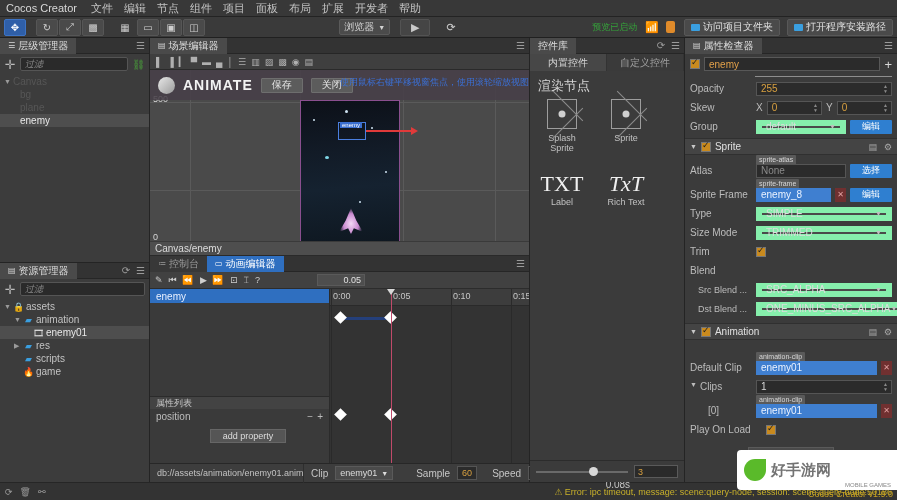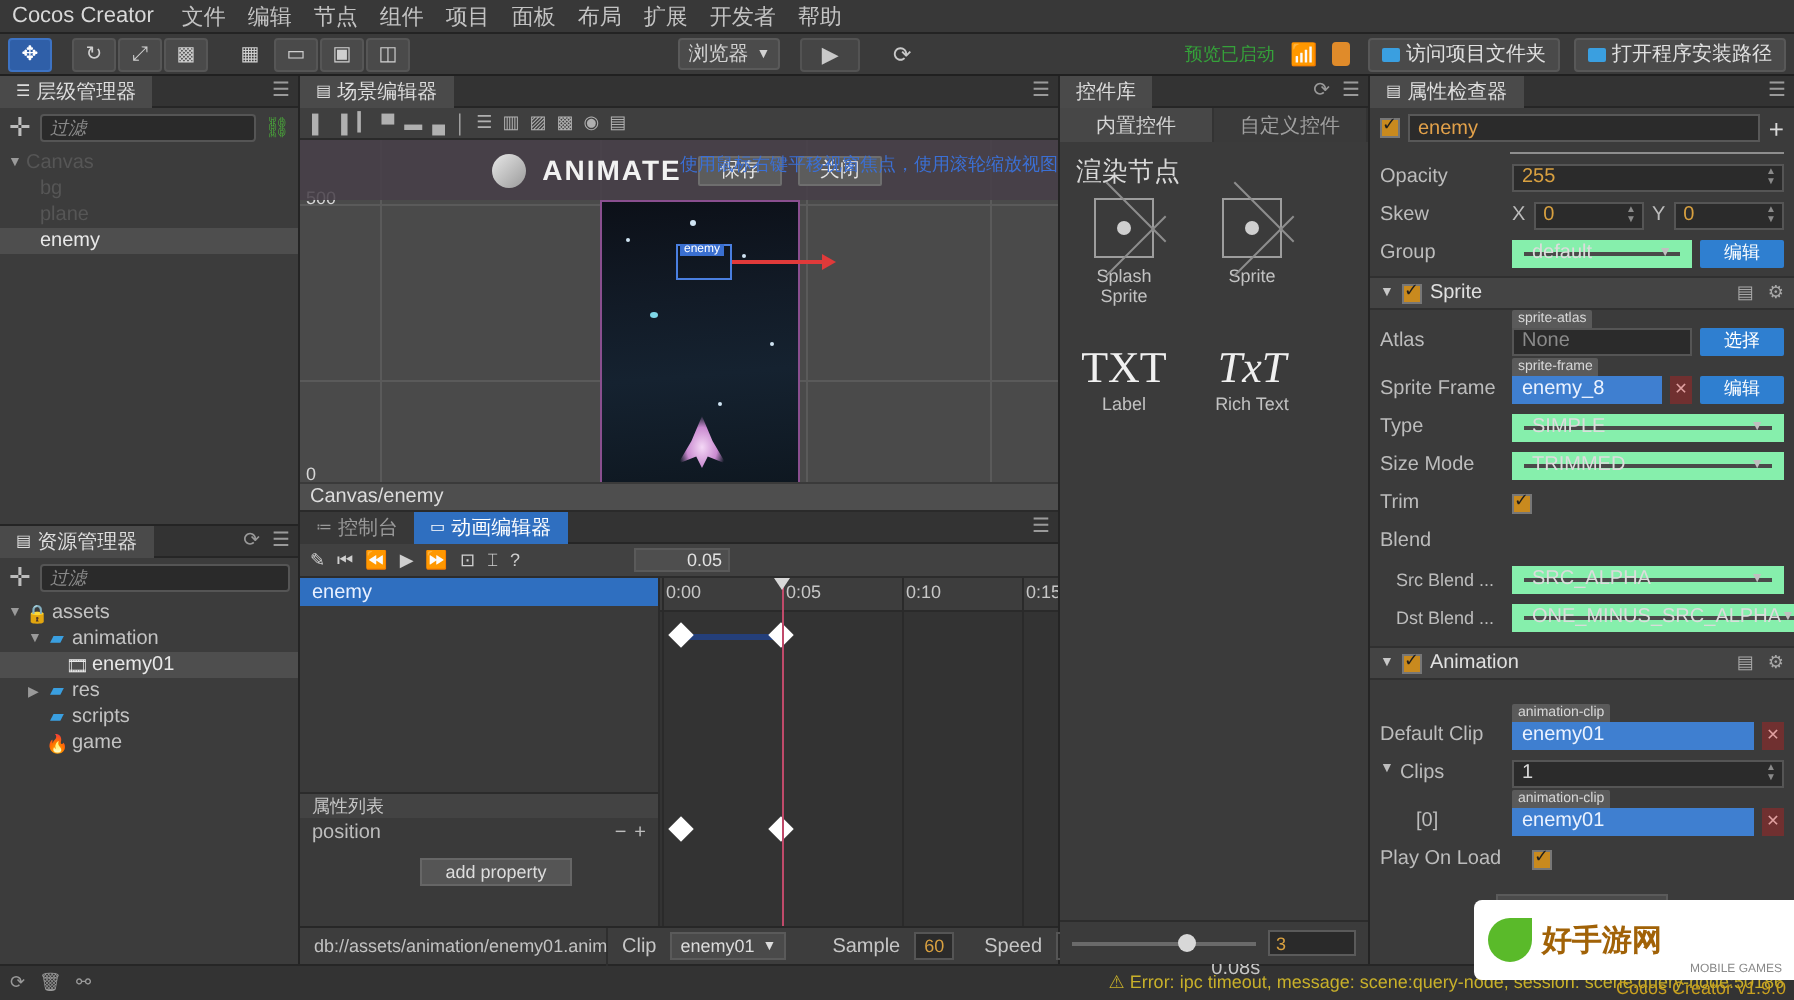--- a/index.html
+++ b/index.html
@@ -78,21 +78,21 @@
   .tnode .arrow { width: 9px; font-size: 7px; color: #9a9a9a; }
   .tnode .ic { width: 11px; text-align: center; font-size: 9px; margin-right: 2px; }
   #hierarchy { height: 225px; display: flex; flex-direction: column; border-bottom: 1px solid #242424; }
   #assets { flex: 1; display: flex; flex-direction: column; }
 
   
   #centercol { width: 380px; display: flex; flex-direction: column; background: #3c3c3c; border-right: 1px solid #242424; }
   #scenepanel { height: 217px; display: flex; flex-direction: column; }
   #scenetools { height: 16px; background: #3f3f3f; display: flex; align-items: center; gap: 5px; padding-left: 6px; border-bottom: 1px solid #2a2a2a; color: #b0b0b0; font-size: 9px;}
   #sceneview { flex: 1; background: #4a4a4a; position: relative; overflow: hidden; }
-  .animbar { position: absolute; top: 0; left: 0; right: 0; height: 30px; background: rgba(70,62,72,0.85); display: flex; align-items: center; gap: 8px; padding-left: 8px; z-index: 4; justify-content: center;}
+  .animbar { position: absolute; top: 0; left: 0; right: 0; height: 30px; background: rgba(70,62,72,0.85); display: flex; align-items: center; gap: 8px; padding-left: 8px; z-index: 4;}
   .animbar .ball { width: 17px; height: 17px; border-radius: 50%; background: linear-gradient(135deg,#e8e8e8,#9a9a9a); }
   .animbar .title { font-size: 14px; font-weight: bold; color: #f2f2f2; letter-spacing: 1px;}
   .animbar .abtn { height: 15px; background: #5c5c5c; border: 1px solid #6e6e6e; color: #e6e6e6; font-size: 10px; padding: 0 10px; display: flex; align-items: center; border-radius: 1px;}
   .hint { position: absolute; top: 6px; left: 190px; color: #3b6fd4; font-size: 9px; z-index: 5; }
   .gridline { position: absolute; background: #5a5a5a; }
   .axlabel { position: absolute; color: #d6d6d6; font-size: 9px; z-index: 3; }
   .gamerect { position: absolute; left: 150px; top: 30px; width: 100px; height: 145px;
     background: linear-gradient(175deg,#0c1018 0%,#121b27 35%,#152230 60%,#0e1720 100%);
     border: 1px solid #8a4f8f; z-index: 2; overflow: hidden;}
   .star { position: absolute; background: #cfe3f2; border-radius: 50%; }
@@ -172,21 +172,21 @@
   #clipbar { height: 19px; background: #3d3d3d; display: flex; align-items: center; gap: 7px; padding-left: 4px; border-top: 1px solid #272727; font-size: 10px; color: #c6c6c6;}
   .pathcell { width: 150px; font-size: 9px; color: #c2c2c2; border-right: 1px solid #2e2e2e; height: 19px; display: flex; align-items: center; padding-left: 3px;}
   .clipsel { height: 14px; background: #4a4a4a; border: 1px solid #5a5a5a; color: #dcdcdc; font-size: 9px; padding: 0 4px; display: flex; align-items: center; gap: 4px;}
   .numfield { width: 46px; height: 14px; background: #2b2b2b; border: 1px solid #555; color: #d8a040; font-size: 9px; padding: 0 4px; display: flex; align-items: center;}
   .wrapsel { width: 92px; height: 14px; background: #4a4a4a; border: 1px solid #5a5a5a; color: #dcdcdc; font-size: 9px; padding: 0 4px; display: flex; align-items: center; justify-content: space-between;}
   #statusbar { height: 18px; background: #333; display: flex; align-items: center; padding: 0 5px; gap: 8px; border-top: 1px solid #262626; font-size: 9px;}
   .sb-icons { display: flex; gap: 7px; color: #9a9a9a; font-size: 9px;}
   .errtext { margin-left: auto; color: #c8b02a; font-size: 9px; white-space: nowrap; overflow: hidden;}
   .watermark { position: absolute; right: 0; bottom: 10px; width: 160px; height: 40px; background: #fff; border-radius: 4px 0 0 4px; display: flex; align-items: center; gap: 5px; padding-left: 7px; z-index: 50;}
   .wm-leaf { width: 22px; height: 22px; background: #5aba2a; border-radius: 50% 0 50% 50%;}
-  .wm-txt { font-size: 15px; font-weight: bold; color: #a16207;}
+  .wm-txt { font-size: 15px; font-weight: bold; color: #737373;}
   .wm-sub { position: absolute; right: 6px; bottom: 2px; font-size: 6px; color: #888;}
   .vbadge { position: absolute; right: 4px; bottom: 1px; color: #c8a020; font-size: 9px; z-index: 60;}
 </style>
 </head>
 <body>
 
 <div id="menubar">
   <span class="brand">Cocos Creator</span>
   <span class="mi">文件</span>
   <span class="mi">编辑</span>

